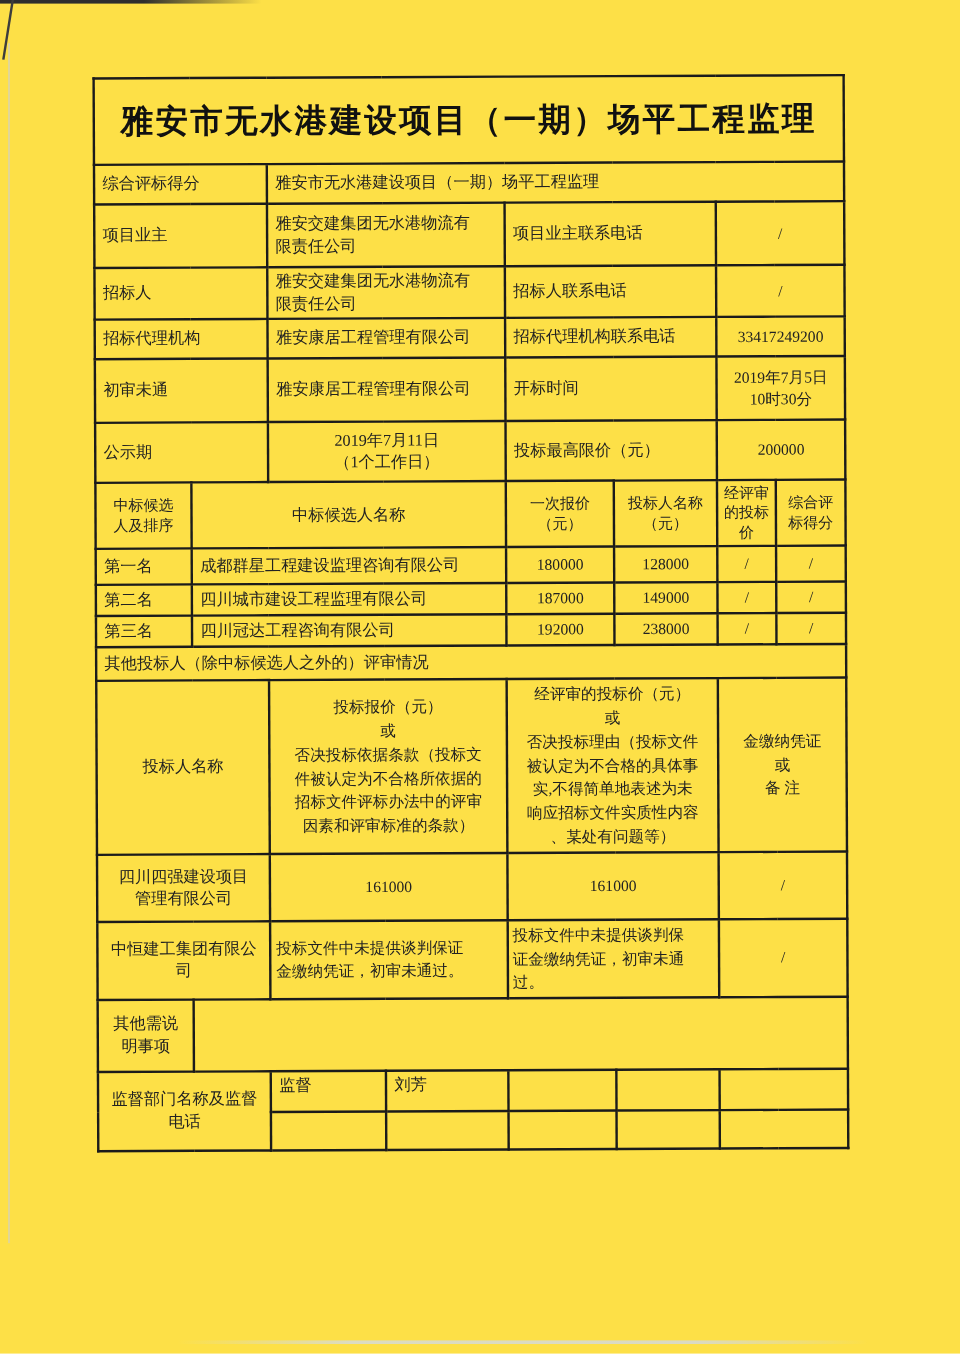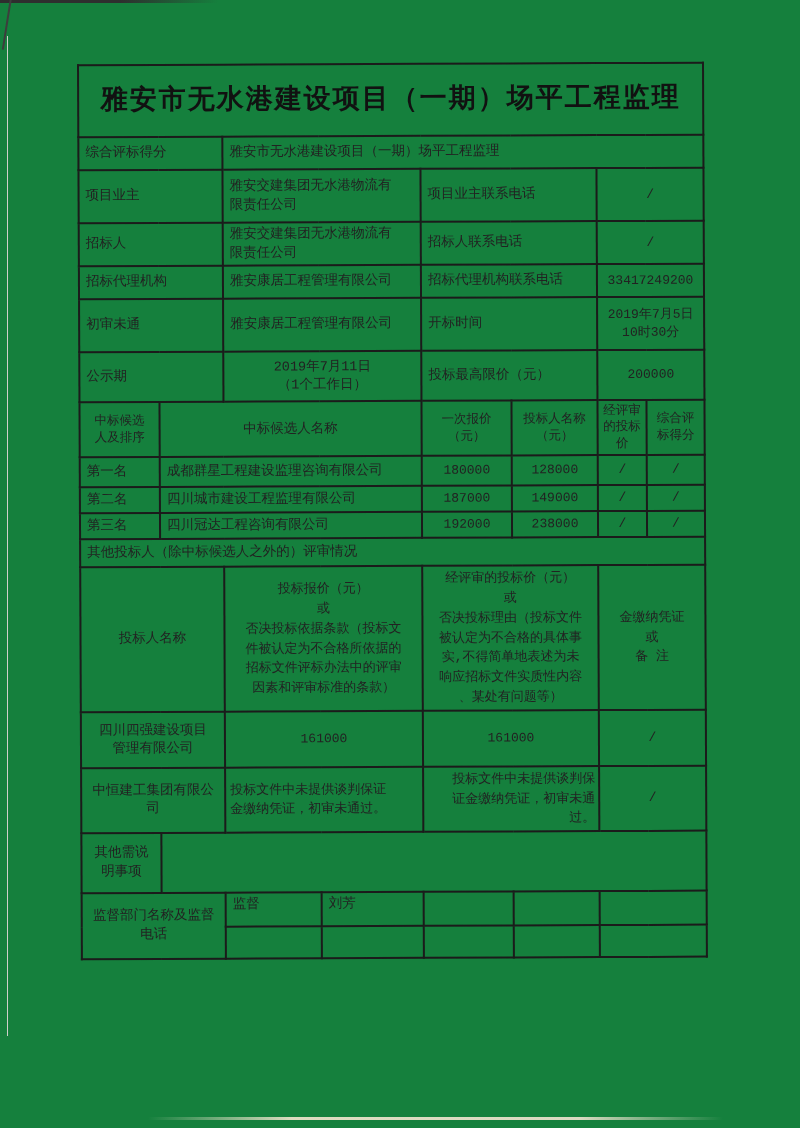--- a/index.html
+++ b/index.html
@@ -1,20 +1,20 @@
 <!DOCTYPE html>
 <html lang="zh"><head>
 <meta charset="utf-8">
 <style>
   html,body{margin:0;padding:0;}
   body{
     width:800px;height:1128px;position:relative;background:#ffffff;
     font-family:"Liberation Serif","DejaVu Serif",serif;color:#1d1d1d;
   }
-  .page{position:absolute;inset:0;background:#15803d;overflow:hidden;font-family:Liberation Mono, monospace;}
+  .page{position:absolute;inset:0;background:#fde047;overflow:hidden;}
   
   .edge-top{position:absolute;left:0;top:0;width:218px;height:3px;
     background:linear-gradient(to right,#2e2e2e 55%,rgba(46,46,46,0));}
   .edge-corner{position:absolute;left:6px;top:-4px;width:2px;height:54px;background:#3d3d3d;transform:rotate(9deg);}
   .edge-left{position:absolute;left:7px;top:36px;height:1000px;width:1px;background:#cfcfca;}
   .edge-bottom{position:absolute;left:148px;top:1117px;width:575px;height:3px;
     background:linear-gradient(to right,rgba(214,214,182,0),#dcdcc0 25%,#dadac2 75%,rgba(214,214,182,0));}
   
   .doc{position:absolute;left:77px;top:63px;transform:rotate(-0.25deg);transform-origin:50% 0;}
   table{border-collapse:collapse;table-layout:fixed;width:625px;}
@@ -23,21 +23,21 @@
     vertical-align:middle;white-space:pre-line;overflow:hidden;color:#222;
   }
   .title-cell{font-size:27px;font-weight:700;text-align:center;letter-spacing:2px;color:#111;padding:4px 2px;}
   .tc{text-align:center;padding:2px 2px;}
   .tl{text-align:left;}
   .num{font-size:13px;}
   .ch{text-align:center;padding:2px 1px;font-size:12.5px;line-height:1.3;}
   .bigh{text-align:center;font-size:13px;line-height:1.52;padding:2px 3px;}
   .banner{text-align:left;font-size:13.5px;}
   .reject-l{text-align:left;font-size:13px;line-height:1.5;padding:2px 4px;}
-  .reject-c{text-align:right;font-size:13px;line-height:1.5;padding:2px 3px;}
+  .reject-c{text-align:left;font-size:13px;line-height:1.5;padding:2px 3px;}
 </style>
 </head>
 <body>
 
 <div class="page">
   <div class="edge-top"></div>
   <div class="edge-corner"></div>
   <div class="edge-left"></div>
   <div class="edge-bottom"></div>
 

